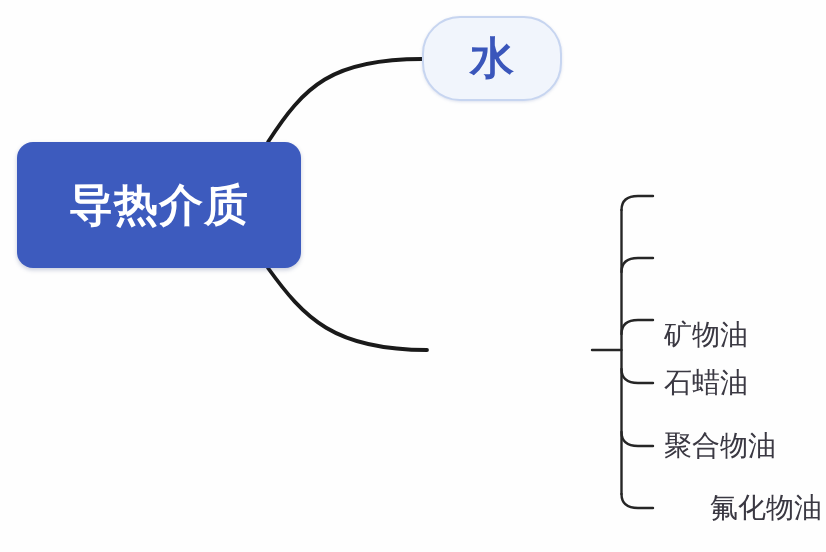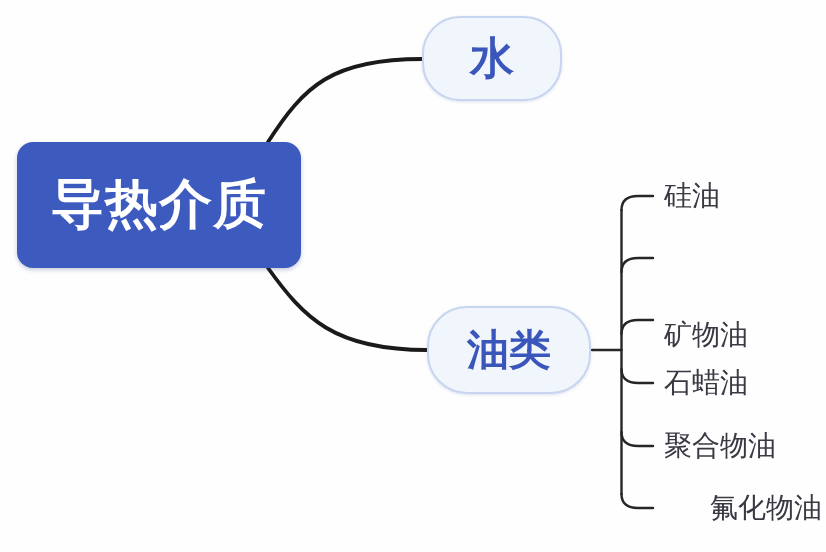--- a/index.html
+++ b/index.html
@@ -31,21 +31,21 @@
     box-sizing: border-box;
   }
   .root-node {
     left: 17px;
     top: 142px;
     width: 284px;
     height: 126px;
     background: #3d5bbe;
     border-radius: 16px;
     color: #ffffff;
-    font-size: 53px;
+    font-size: 44px;
     font-weight: bold;
     letter-spacing: 1px;
     box-shadow: 0 2px 4px rgba(40, 60, 120, 0.25);
     justify-content: center;
   }
   .pill {
     background: #f1f5fc;
     border: 2px solid #c7d5f0;
     color: #3a56bb;
     font-weight: bold;
@@ -104,23 +104,19 @@
   </svg>
 
   <div class="node root-node">
     <span>导热介质</span>
   </div>
 
   <div class="node pill pill-water">
     <span>水</span>
   </div>
 
-  <div class="node pill pill-oils">
-    <span>油类</span>
-  </div>
 
-  <div class="leaf leaf-0">硅油</div>
   <div class="leaf leaf-2">矿物油</div>
   <div class="leaf leaf-3">石蜡油</div>
   <div class="leaf leaf-4">聚合物油</div>
   <div class="leaf leaf-5">氟化物油</div>
 
 </div>
 
 </body></html>

